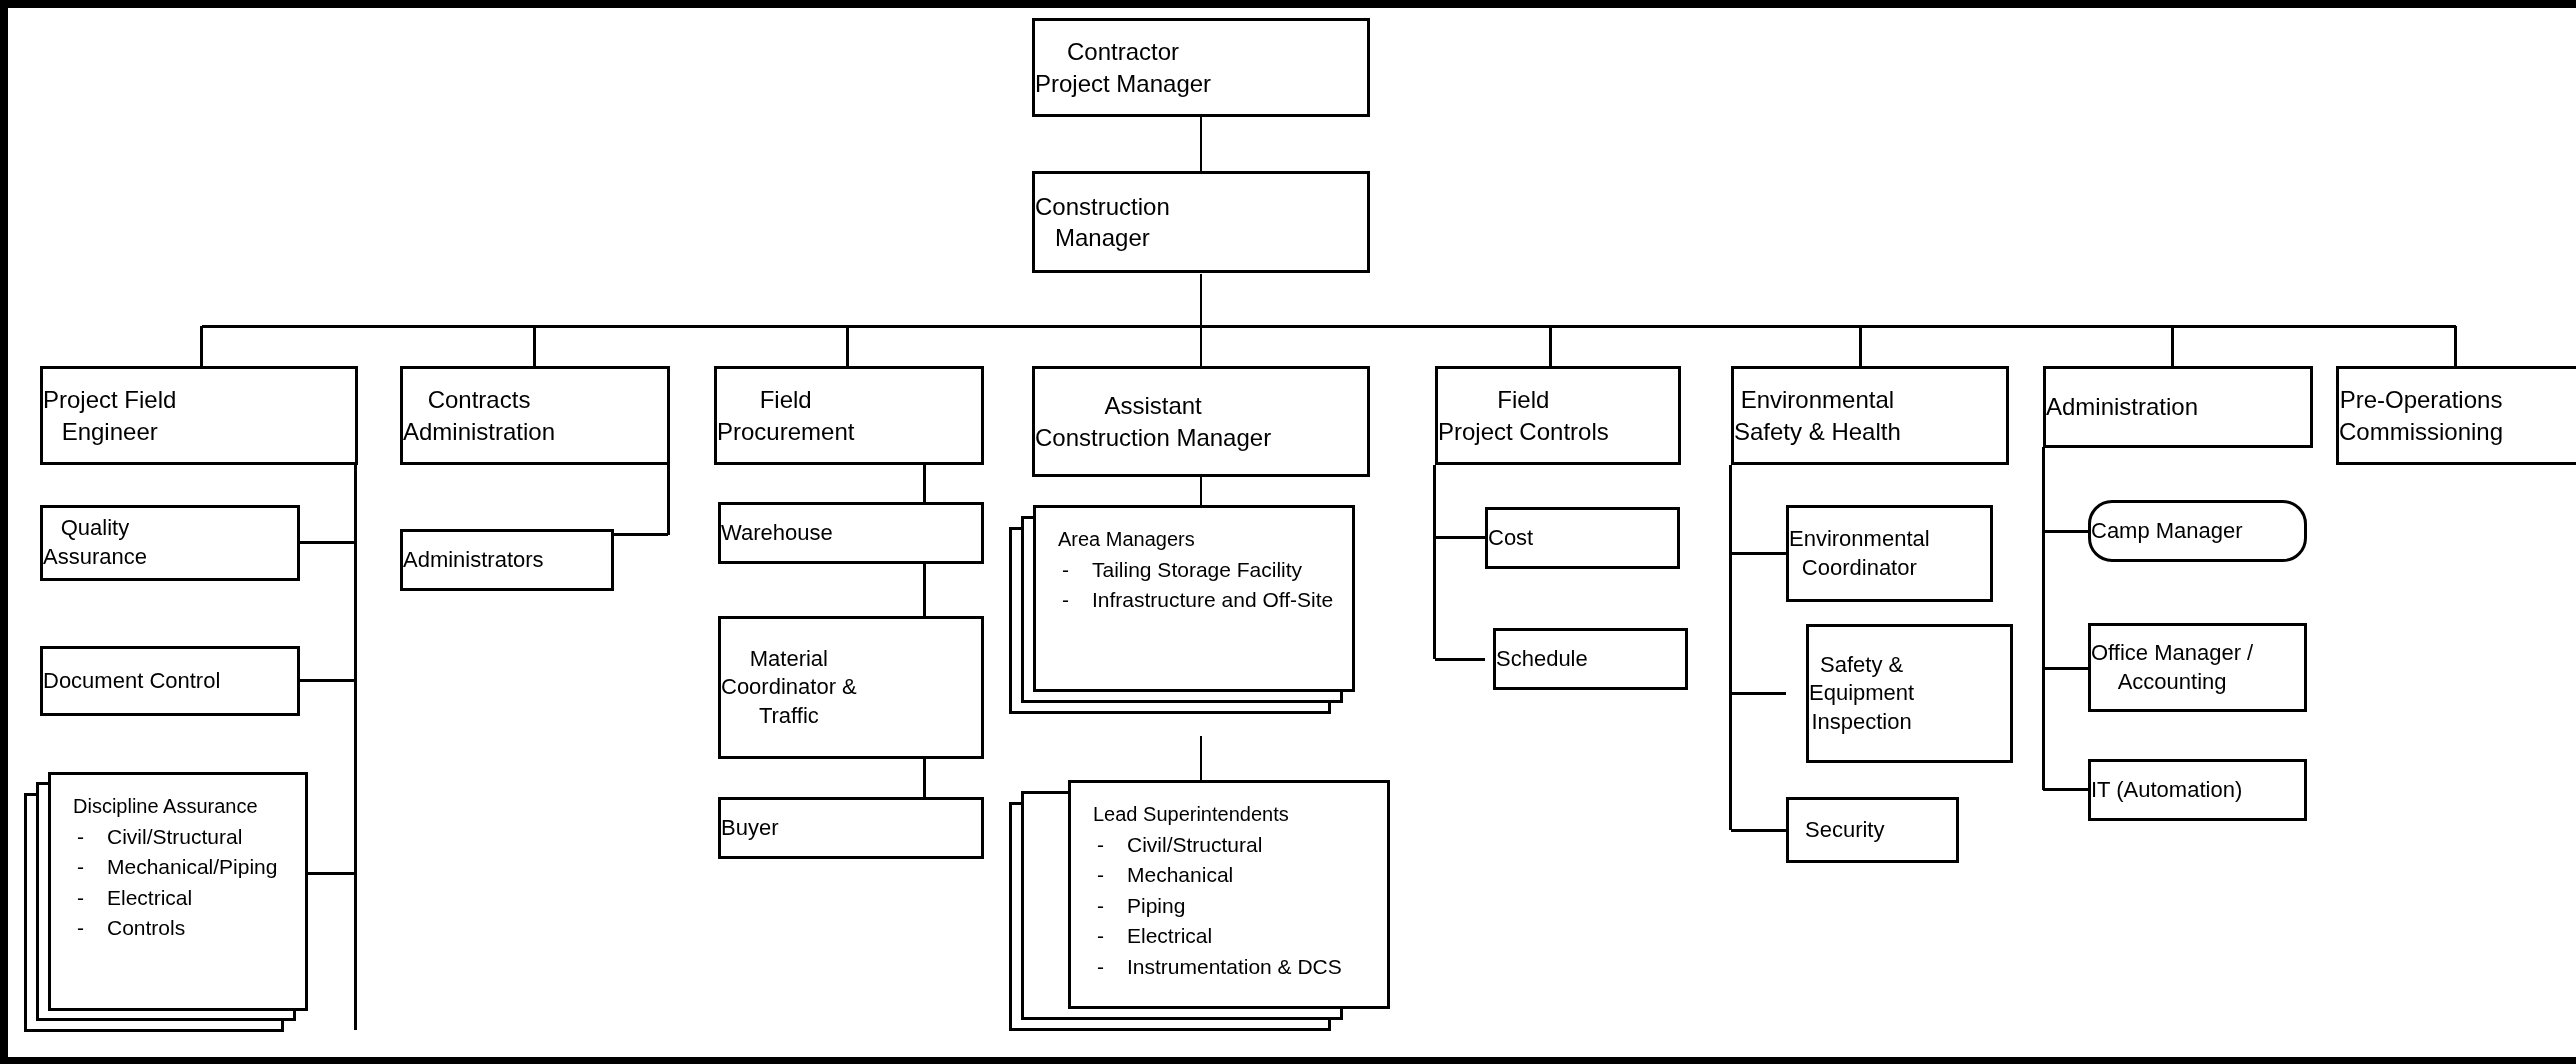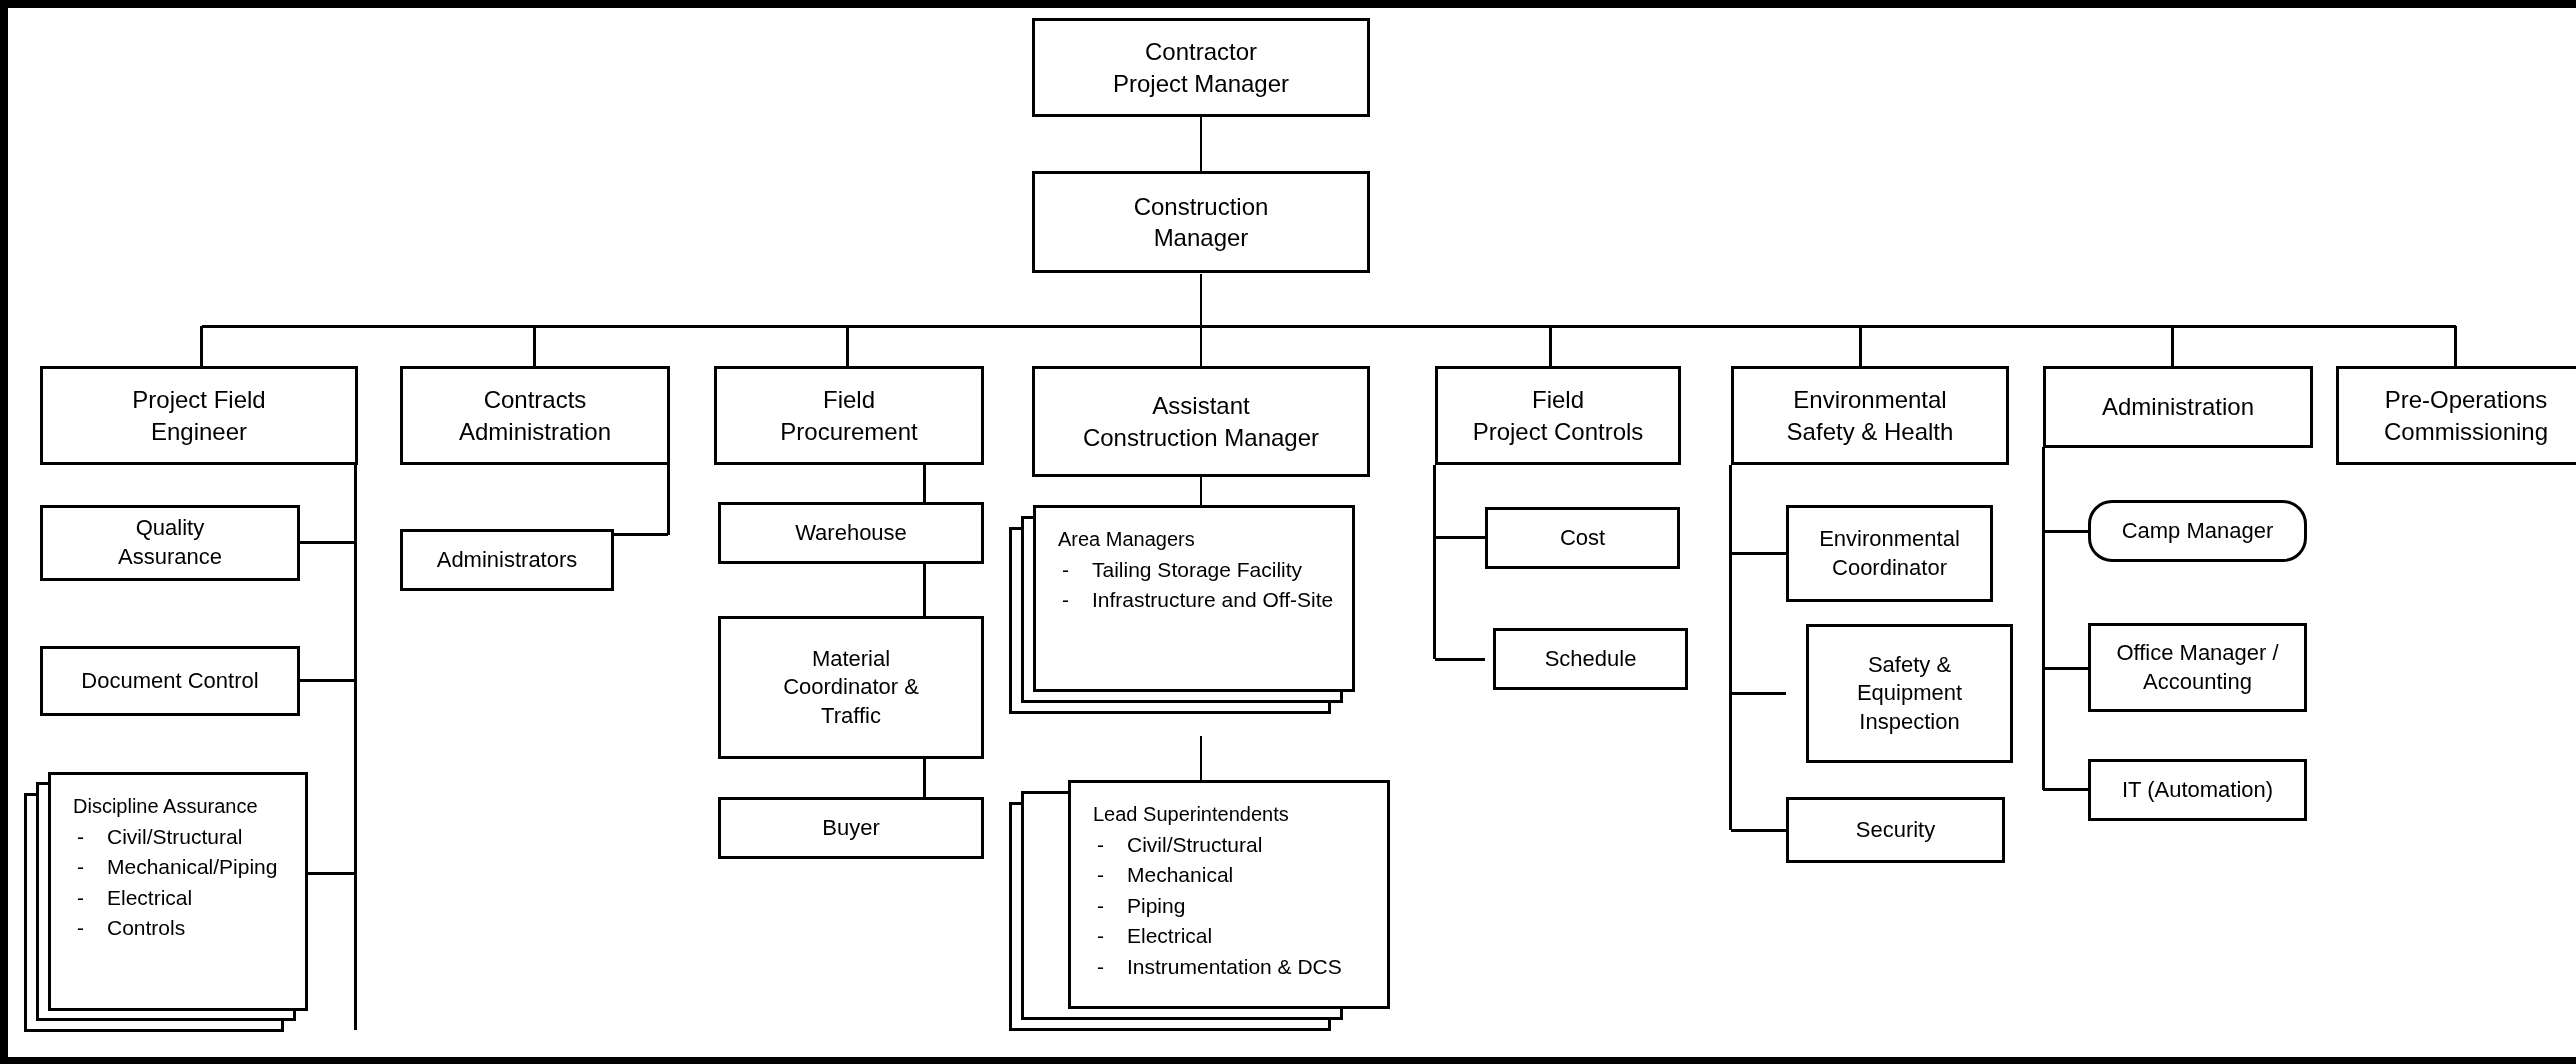--- a/index.html
+++ b/index.html
@@ -33,21 +33,21 @@
     pointer-events: none;
   }
 
   .node {
     position: absolute;
     background: #ffffff;
     border: 3px solid #000000;
     box-sizing: border-box;
     display: flex;
     align-items: center;
-    justify-content: center;
+    justify-content: flex-start;
     text-align: center;
     color: #000000;
     z-index: 5;
   }
   .node .label {
     display: block;
     line-height: 1.3;
     white-space: pre-line;
   }
   .t-24 { font-size: 24px; }
@@ -284,21 +284,21 @@
     <span class="label">Environmental
 Coordinator</span>
   </div>
 
   <div class="node t-22" style="left:1786px; top:624px; width:207px; height:139px;margin-left:20px;">
     <span class="label">Safety &amp;
 Equipment
 Inspection</span>
   </div>
 
-  <div class="node t-22" style="left:1786px; top:797px; width:219px; height:66px;">
+  <div class="node t-22" style="left:1786px; top:797px; width:173px; height:66px;padding-left:16px;">
     <span class="label">Security</span>
   </div>
 
   <div class="node t-22" style="left:2088px; top:500px; width:219px; height:62px;border-radius:24px;">
     <span class="label">Camp Manager</span>
   </div>
 
   <div class="node t-22" style="left:2088px; top:623px; width:219px; height:89px;">
     <span class="label">Office Manager /
 Accounting</span>

